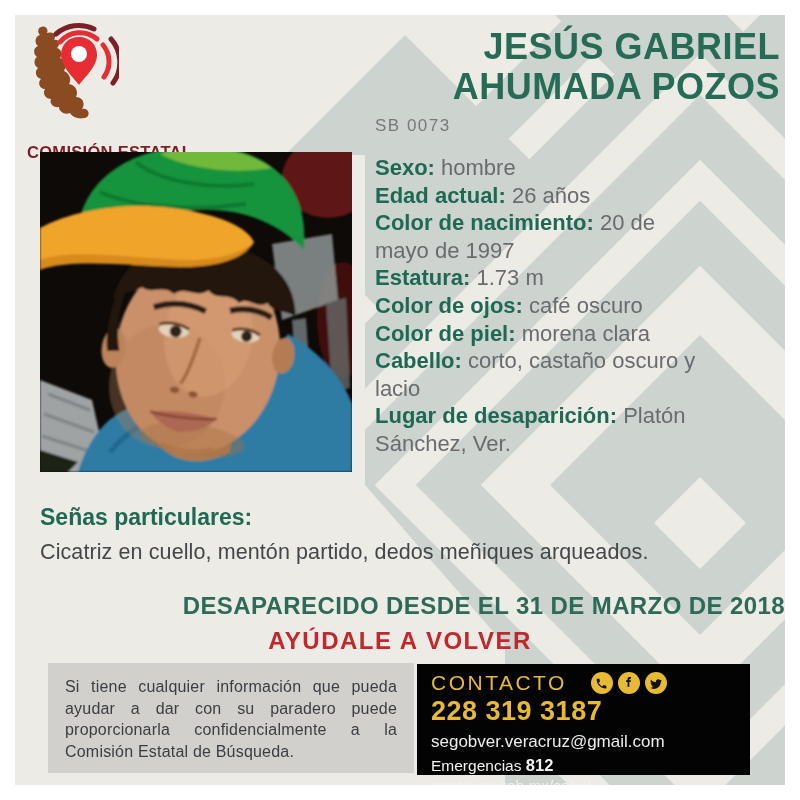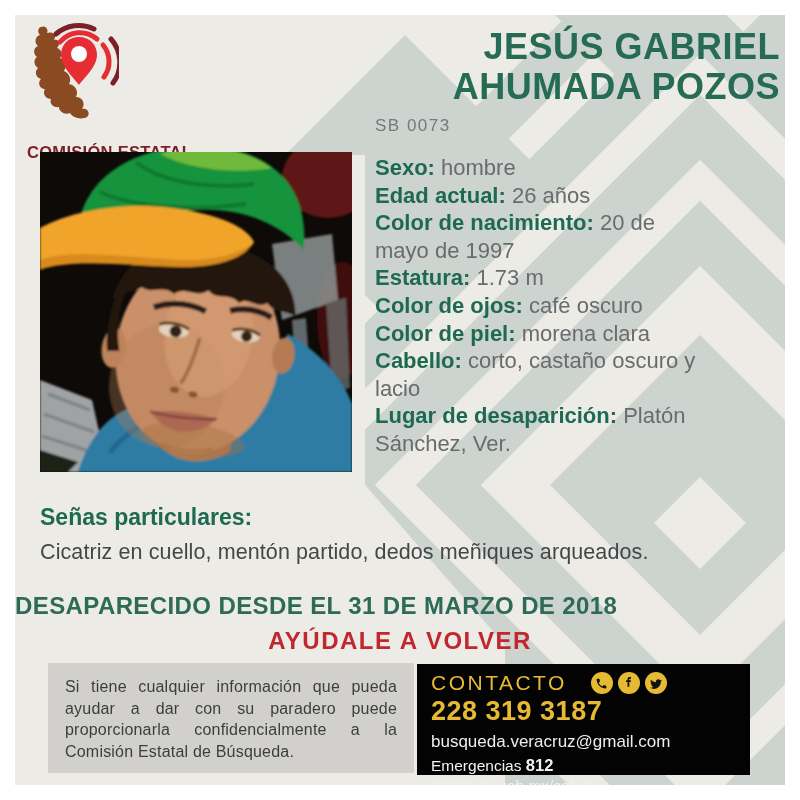--- a/index.html
+++ b/index.html
@@ -26,21 +26,21 @@
   .details{position:absolute;left:360px;top:139px;width:335px;
            font-size:22px;line-height:27.6px;}
   .detail-label{font-weight:bold;color:#1e6953;}
   .detail-value{color:#6a6b6e;}
 
   
   .senas{position:absolute;left:25px;top:489px;width:735px;}
   .senas-label{font-size:23px;font-weight:bold;color:#1e6953;}
   .senas-value{font-size:21.5px;color:#43474a;margin-top:9px;letter-spacing:.1px;}
 
-  .missing-line{position:absolute;left:0;width:770px;top:577px;text-align:left;
+  .missing-line{position:absolute;left:0;width:770px;top:577px;text-align:right;
                 font-size:24px;font-weight:bold;color:#2d6a57;letter-spacing:.4px;}
   .help-line{position:absolute;left:0;width:770px;top:612px;text-align:center;
              font-size:24px;font-weight:bold;color:#c1272d;letter-spacing:1.5px;}
 
   
   .info-box{position:absolute;left:33px;top:648px;width:366px;height:110px;
             background:#d2d0cd;box-sizing:border-box;padding:13px 17px;
             text-align:justify;font-size:16px;line-height:21.6px;color:#3b3e40;
             letter-spacing:.2px;}
   .contact-box{position:absolute;left:402px;top:649px;width:333px;height:111px;
@@ -226,21 +226,21 @@
               </svg>
           </span>
           <span class="cicon">
             <svg width="13" height="13" viewBox="0 0 24 24">
                 <path fill="#111111" d="M23 4.9c-.8.4-1.7.6-2.6.8a4.5 4.5 0 0 0-7.7 4.1A12.8 12.8 0 0 1 3.4 5a4.5 4.5 0 0 0 1.4 6 4.4 4.4 0 0 1-2-.5v.1a4.5 4.5 0 0 0 3.6 4.4 4.5 4.5 0 0 1-2 .1 4.5 4.5 0 0 0 4.2 3.1A9 9 0 0 1 2 20a12.7 12.7 0 0 0 6.9 2c8.3 0 12.8-6.9 12.8-12.8v-.6c.9-.6 1.6-1.4 2.2-2.3-.8.4-1.7.6-2.6.7a4.5 4.5 0 0 0 2-2.1z"></path>
               </svg>
           </span>
         </span>
       </div>
       <div class="contact-phone">228 319 3187</div>
-      <div class="contact-email">busqueda.veracruz@gmail.com</div>
+      <div class="contact-email">segobver.veracruz@gmail.com</div>
       <div class="contact-emergency">
         <span>Emergencias</span>
         <b>812</b>
       </div>
       <div class="contact-web">segobver.gob.mx/cebv/</div>
     </div>
 
   </div>
 </div>
 

